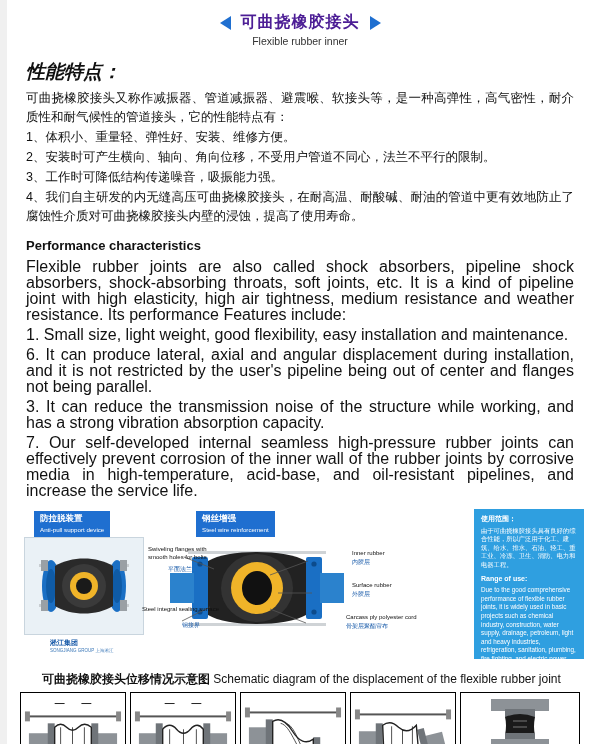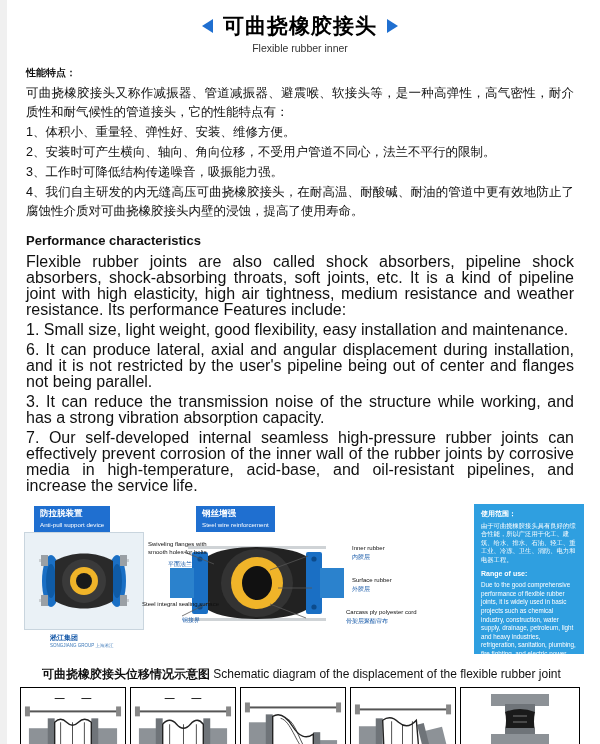--- a/index.html
+++ b/index.html
@@ -24,31 +24,31 @@
     display:flex;align-items:center;justify-content:center;gap:10px;
   }
   .tri-left,.tri-right{
     width:0;height:0;
     border-top:7px solid transparent;
     border-bottom:7px solid transparent;
   }
   .tri-left{border-right:11px solid #1f6fd0;}
   .tri-right{border-left:11px solid #1f6fd0;}
   .title-cn{
-    font-size:21px;font-weight:bold;color:#000000;letter-spacing:1px;
+    font-size:16px;font-weight:bold;color:#4c1d95;letter-spacing:1px;
   }
   .title-en{
     font-size:10.5px;color:#333;margin-top:2px;
   }
   
   .content{
     padding:6px 26px 0 26px;
   }
   .sec-title-cn{
-    font-size:10px;font-weight:bold;margin:6px 0 4px 0;
+    font-size:19px;font-weight:bold;margin:6px 0 4px 0;font-style:italic;
   }
   .cn-para{
     font-size:12.5px;line-height:19px;margin:0 0 1px 0;text-align:justify;
   }
   .sec-title-en{
     font-size:13px;font-weight:bold;margin:12px 0 6px 0;
   }
   .en-para{
     font-size:16px;line-height:16px;margin:0 0 4px 0;text-align:justify;color:#111;
   }

